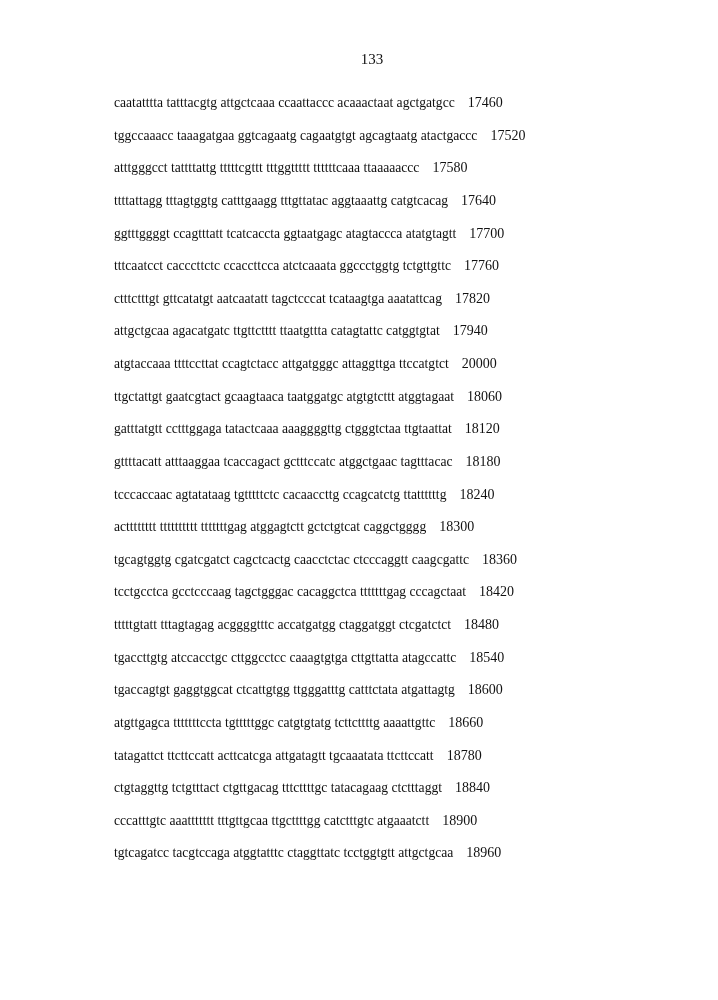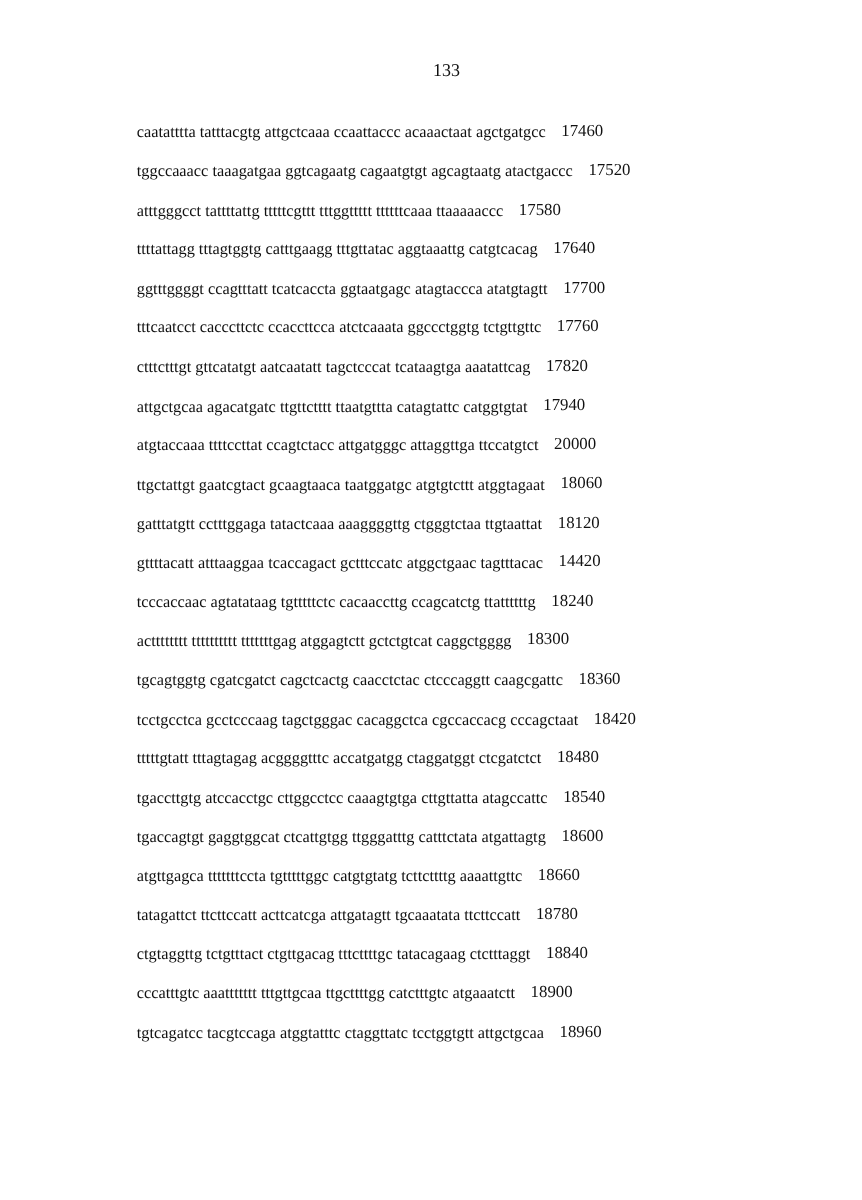--- a/index.html
+++ b/index.html
@@ -28,21 +28,21 @@
       position: absolute;
       top: 94px;
       left: 114px;
       margin: 0;
       padding: 0;
       list-style: none;
     }
     .seq-line {
       height: 32.63px;
       display: flex;
-      align-items: center;
+      align-items: flex-start;
       white-space: nowrap;
       font-size: 13.6px;
       line-height: 18px;
     }
     .seq-text {
       word-spacing: 0px;
       letter-spacing: 0px;
     }
     .seq-pos {
       margin-left: 13px;
@@ -94,36 +94,36 @@
   <li class="seq-line">
       <span class="seq-text">ttgctattgt gaatcgtact gcaagtaaca taatggatgc atgtgtcttt atggtagaat</span>
       <span class="seq-pos">18060</span>
     </li>
   <li class="seq-line">
       <span class="seq-text">gatttatgtt cctttggaga tatactcaaa aaaggggttg ctgggtctaa ttgtaattat</span>
       <span class="seq-pos">18120</span>
     </li>
   <li class="seq-line">
       <span class="seq-text">gttttacatt atttaaggaa tcaccagact gctttccatc atggctgaac tagtttacac</span>
-      <span class="seq-pos">14420</span>
+      <span class="seq-pos">18180</span>
     </li>
   <li class="seq-line">
       <span class="seq-text">tcccaccaac agtatataag tgtttttctc cacaaccttg ccagcatctg ttattttttg</span>
       <span class="seq-pos">18240</span>
     </li>
   <li class="seq-line">
       <span class="seq-text">actttttttt tttttttttt tttttttgag atggagtctt gctctgtcat caggctgggg</span>
       <span class="seq-pos">18300</span>
     </li>
   <li class="seq-line">
       <span class="seq-text">tgcagtggtg cgatcgatct cagctcactg caacctctac ctcccaggtt caagcgattc</span>
       <span class="seq-pos">18360</span>
     </li>
   <li class="seq-line">
-      <span class="seq-text">tcctgcctca gcctcccaag tagctgggac cacaggctca cgccaccacg cccagctaat</span>
+      <span class="seq-text">tcctgcctca gcctcccaag tagctgggac cacaggctca tttttttgag cccagctaat</span>
       <span class="seq-pos">18420</span>
     </li>
   <li class="seq-line">
       <span class="seq-text">tttttgtatt tttagtagag acggggtttc accatgatgg ctaggatggt ctcgatctct</span>
       <span class="seq-pos">18480</span>
     </li>
   <li class="seq-line">
       <span class="seq-text">tgaccttgtg atccacctgc cttggcctcc caaagtgtga cttgttatta atagccattc</span>
       <span class="seq-pos">18540</span>
     </li>

